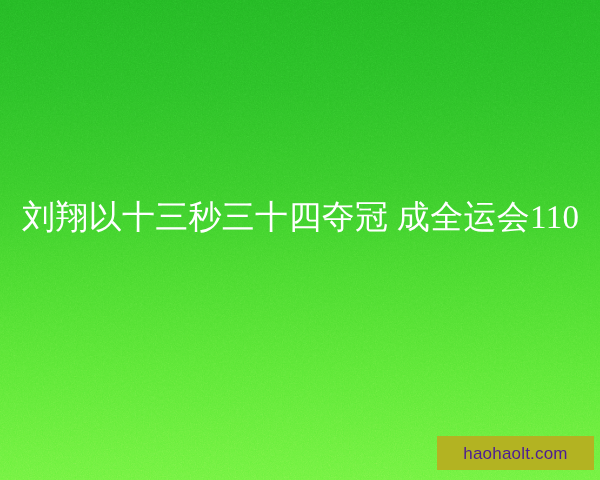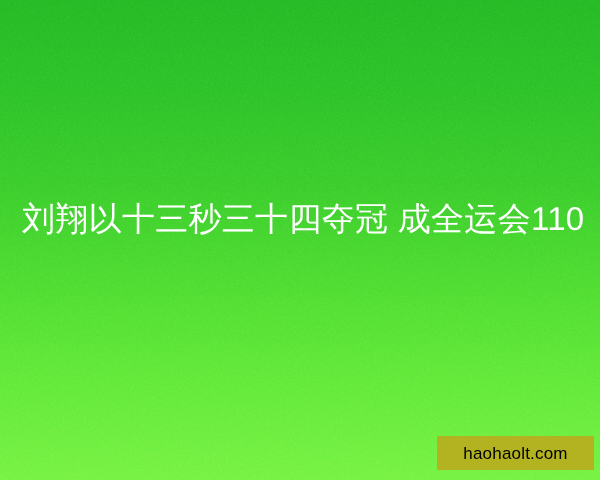--- a/index.html
+++ b/index.html
@@ -55,37 +55,38 @@
     line-height: 41px;
     font-weight: 400;
     letter-spacing: 0.3px;
     padding: 0 22px;
     box-sizing: border-box;
     text-rendering: geometricPrecision;
   }
   #headline .hl-line {
     display: block;
     white-space: nowrap;
+    font-family: Liberation Serif, serif;
   }
 
   
   #watermark {
     position: absolute;
     z-index: 6;
     left: 437px;
     top: 436px;
     width: 157px;
     height: 34px;
     background: #b3b322;
     display: flex;
     align-items: center;
     justify-content: center;
   }
   #watermark .wm-text {
-    color: #000000;
+    color: #4c1d95;
     font-size: 17px;
     line-height: 1;
     letter-spacing: 0.2px;
     white-space: nowrap;
   }
 </style>
 </head>
 <body>
 
 <div id="stage">

